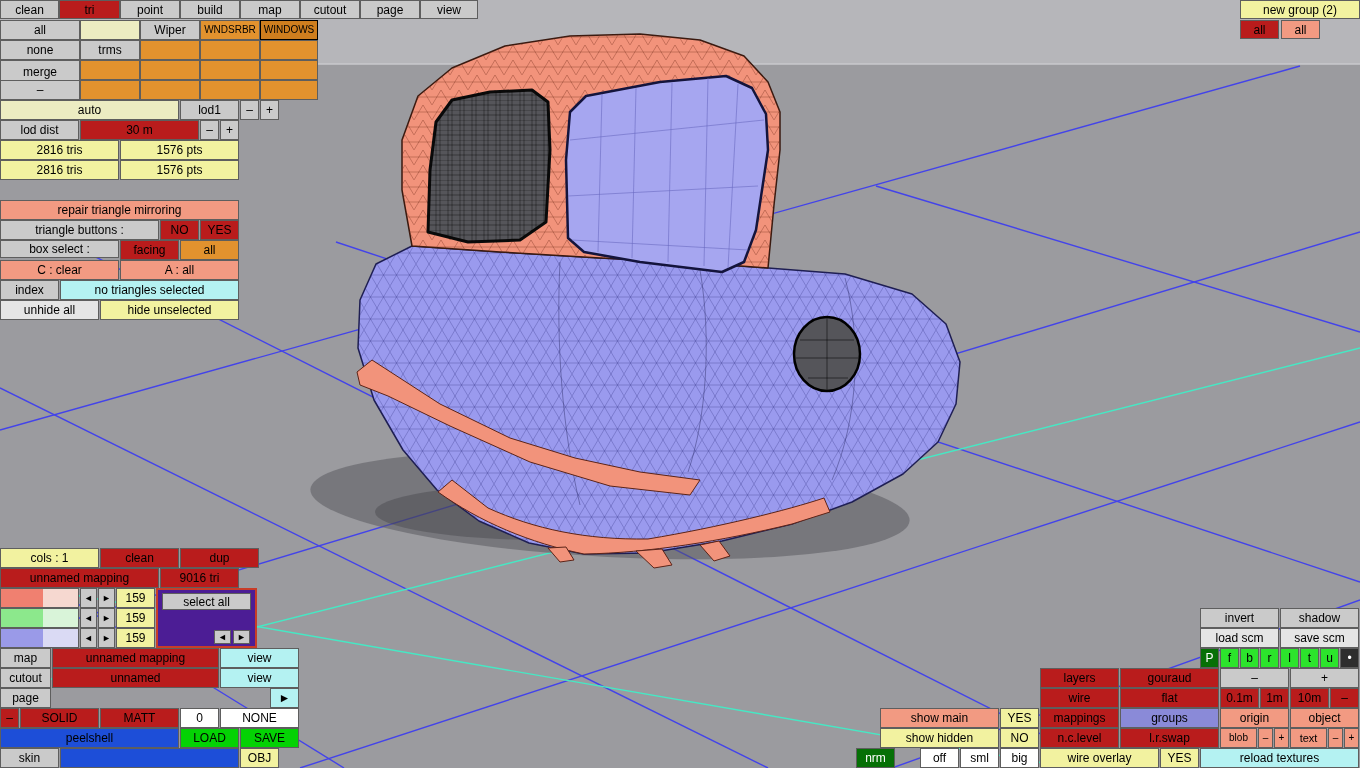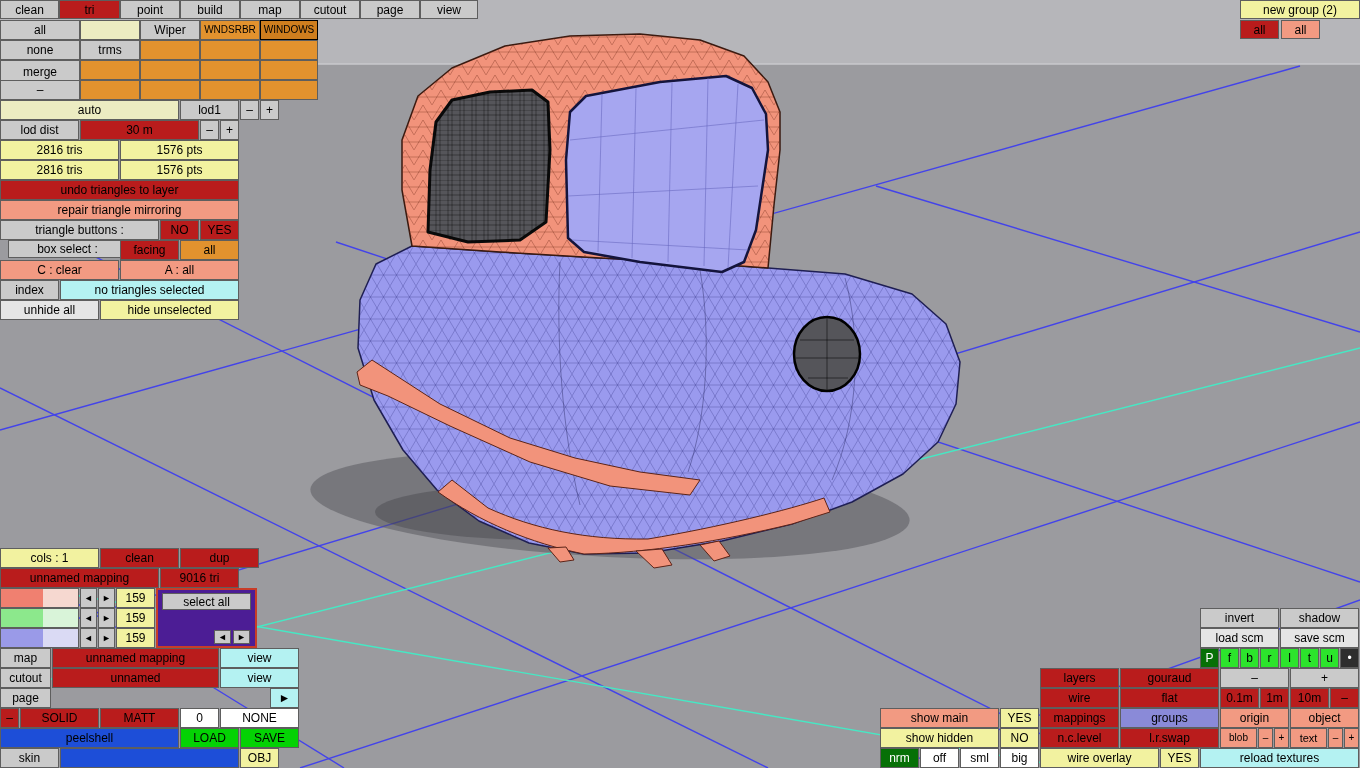--- a/index.html
+++ b/index.html
@@ -145,28 +145,27 @@
   <div class="btn gy" style="left:0;top:120px;width:79px;height:20px">lod dist</div>
   <div class="btn pu" style="left:80px;top:120px;width:119px;height:20px">30 m</div>
   <div class="btn gy" style="left:200px;top:120px;width:19px;height:20px">–</div>
   <div class="btn gy" style="left:220px;top:120px;width:19px;height:20px">+</div>
 
   <div class="btn ye" style="left:0;top:140px;width:119px;height:20px">2816 tris</div>
   <div class="btn ye" style="left:120px;top:140px;width:119px;height:20px">1576 pts</div>
   <div class="btn ye" style="left:0;top:160px;width:119px;height:20px">2816 tris</div>
   <div class="btn ye" style="left:120px;top:160px;width:119px;height:20px">1576 pts</div>
 
-  <div class="btn pu" style="left:0;top:180px;width:239px;height:20px">undo triangles to layer</div>
   <div class="btn sa" style="left:0;top:200px;width:239px;height:20px">repair triangle mirroring</div>
 
   <div class="btn gy" style="left:0;top:220px;width:159px;height:20px">triangle buttons :</div>
   <div class="btn pu" style="left:160px;top:220px;width:39px;height:20px">NO</div>
   <div class="btn pu" style="left:200px;top:220px;width:39px;height:20px">YES</div>
 
-  <div class="btn gy" style="left:8px;top:240px;width:119px;height:18px">box select :</div>
+  <div class="btn gy" style="left:0;top:240px;width:119px;height:18px">box select :</div>
   <div class="btn pu" style="left:120px;top:240px;width:59px;height:20px">facing</div>
   <div class="btn or" style="left:180px;top:240px;width:59px;height:20px">all</div>
 
   <div class="btn sa" style="left:0;top:260px;width:119px;height:20px">C : clear</div>
   <div class="btn sa" style="left:120px;top:260px;width:119px;height:20px">A : all</div>
 
   <div class="btn gy" style="left:0;top:280px;width:59px;height:20px">index</div>
   <div class="btn cy" style="left:60px;top:280px;width:179px;height:20px">no triangles selected</div>
 
   <div class="btn gr" style="left:0;top:300px;width:99px;height:20px">unhide all</div>
@@ -263,21 +262,21 @@
   <div class="btn ye" style="left:1000px;top:728px;width:39px;height:20px">NO</div>
   <div class="btn pu" style="left:1040px;top:728px;width:79px;height:20px">n.c.level</div>
   <div class="btn pu" style="left:1120px;top:728px;width:99px;height:20px">l.r.swap</div>
   <div class="btn sa" style="left:1220px;top:728px;width:37px;height:20px;font-size:10px">blob</div>
   <div class="btn sa" style="left:1258px;top:728px;width:15px;height:20px;font-size:10px">–</div>
   <div class="btn sa" style="left:1274px;top:728px;width:15px;height:20px;font-size:10px">+</div>
   <div class="btn sa" style="left:1290px;top:728px;width:37px;height:20px;font-size:11px">text</div>
   <div class="btn sa" style="left:1328px;top:728px;width:15px;height:20px;font-size:10px">–</div>
   <div class="btn sa" style="left:1344px;top:728px;width:15px;height:20px;font-size:10px">+</div>
 
-  <div class="btn dg" style="left:880px;top:748px;width:39px;height:20px">nrm</div>
+  <div class="btn dg" style="left:856px;top:748px;width:39px;height:20px">nrm</div>
   <div class="btn wh" style="left:920px;top:748px;width:39px;height:20px">off</div>
   <div class="btn wh" style="left:960px;top:748px;width:39px;height:20px">sml</div>
   <div class="btn wh" style="left:1000px;top:748px;width:39px;height:20px">big</div>
   <div class="btn ye" style="left:1040px;top:748px;width:119px;height:20px">wire overlay</div>
   <div class="btn ye" style="left:1160px;top:748px;width:39px;height:20px">YES</div>
   <div class="btn cy" style="left:1200px;top:748px;width:159px;height:20px">reload textures</div>
 
 </div>
 
 </body></html>

